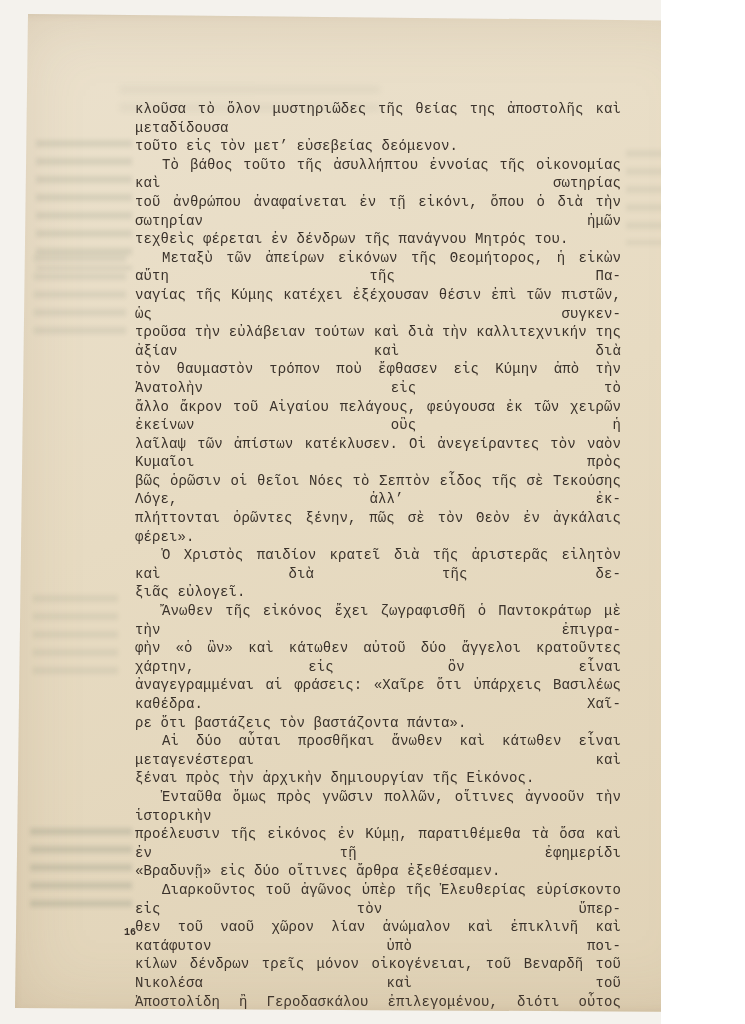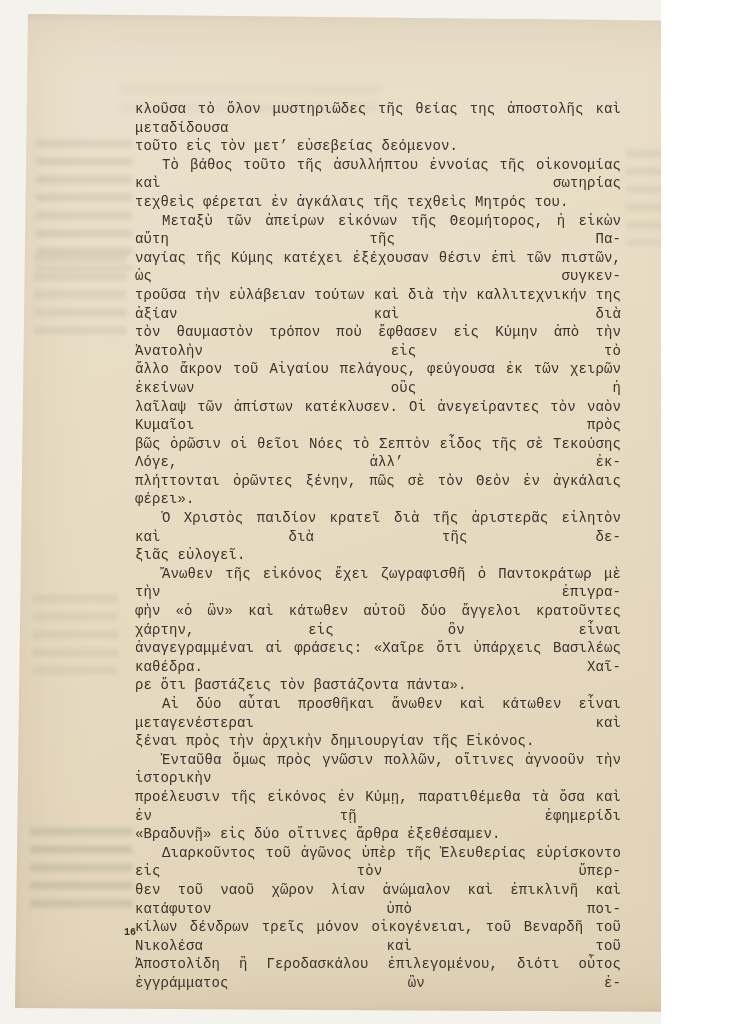--- a/index.html
+++ b/index.html
@@ -99,21 +99,22 @@
     <div class="ghost g5"></div>
     <div class="ghost g6"></div>
 
     <div class="text-block">
         <div class="paragraph">
           <div class="line">κλοῦσα τὸ ὅλον μυστηριῶδες τῆς θείας της ἀποστολῆς καὶ μεταδίδουσα</div>
           <div class="line last">τοῦτο εἰς τὸν μετ’ εὐσεβείας δεόμενον.</div>
         </div>
         <div class="paragraph">
           <div class="line indent">Τὸ βάθος τοῦτο τῆς ἀσυλλήπτου ἐννοίας τῆς οἰκονομίας καὶ σωτηρίας</div>
-          <div class="line last">τεχθεὶς φέρεται ἐν ἀγκάλαις τῆς τεχθεὶς Μητρός του.</div>
+          <div class="line">τοῦ ἀνθρώπου ἀναφαίνεται ἐν τῇ εἰκόνι, ὅπου ὁ διὰ τὴν σωτηρίαν ἡμῶν</div>
+          <div class="line last">τεχθεὶς φέρεται ἐν δένδρων τῆς πανάγνου Μητρός του.</div>
         </div>
         <div class="paragraph">
           <div class="line indent">Μεταξὺ τῶν ἀπείρων εἰκόνων τῆς Θεομήτορος, ἡ εἰκὼν αὕτη τῆς Πα-</div>
           <div class="line">ναγίας τῆς Κύμης κατέχει ἐξέχουσαν θέσιν ἐπὶ τῶν πιστῶν, ὡς συγκεν-</div>
           <div class="line">τροῦσα τὴν εὐλάβειαν τούτων καὶ διὰ τὴν καλλιτεχνικήν της ἀξίαν καὶ διὰ</div>
           <div class="line">τὸν θαυμαστὸν τρόπον ποὺ ἔφθασεν εἰς Κύμην ἀπὸ τὴν Ἀνατολὴν εἰς τὸ</div>
           <div class="line">ἄλλο ἄκρον τοῦ Αἰγαίου πελάγους, φεύγουσα ἐκ τῶν χειρῶν ἐκείνων οὓς ἡ</div>
           <div class="line">λαῖλαψ τῶν ἀπίστων κατέκλυσεν. Οἱ ἀνεγείραντες τὸν ναὸν Κυμαῖοι πρὸς</div>
           <div class="line">βῶς ὁρῶσιν οἱ θεῖοι Νόες τὸ Σεπτὸν εἶδος τῆς σὲ Τεκούσης Λόγε, ἀλλ’ ἐκ-</div>
           <div class="line last">πλήττονται ὁρῶντες ξένην, πῶς σὲ τὸν Θεὸν ἐν ἀγκάλαις φέρει».</div>

